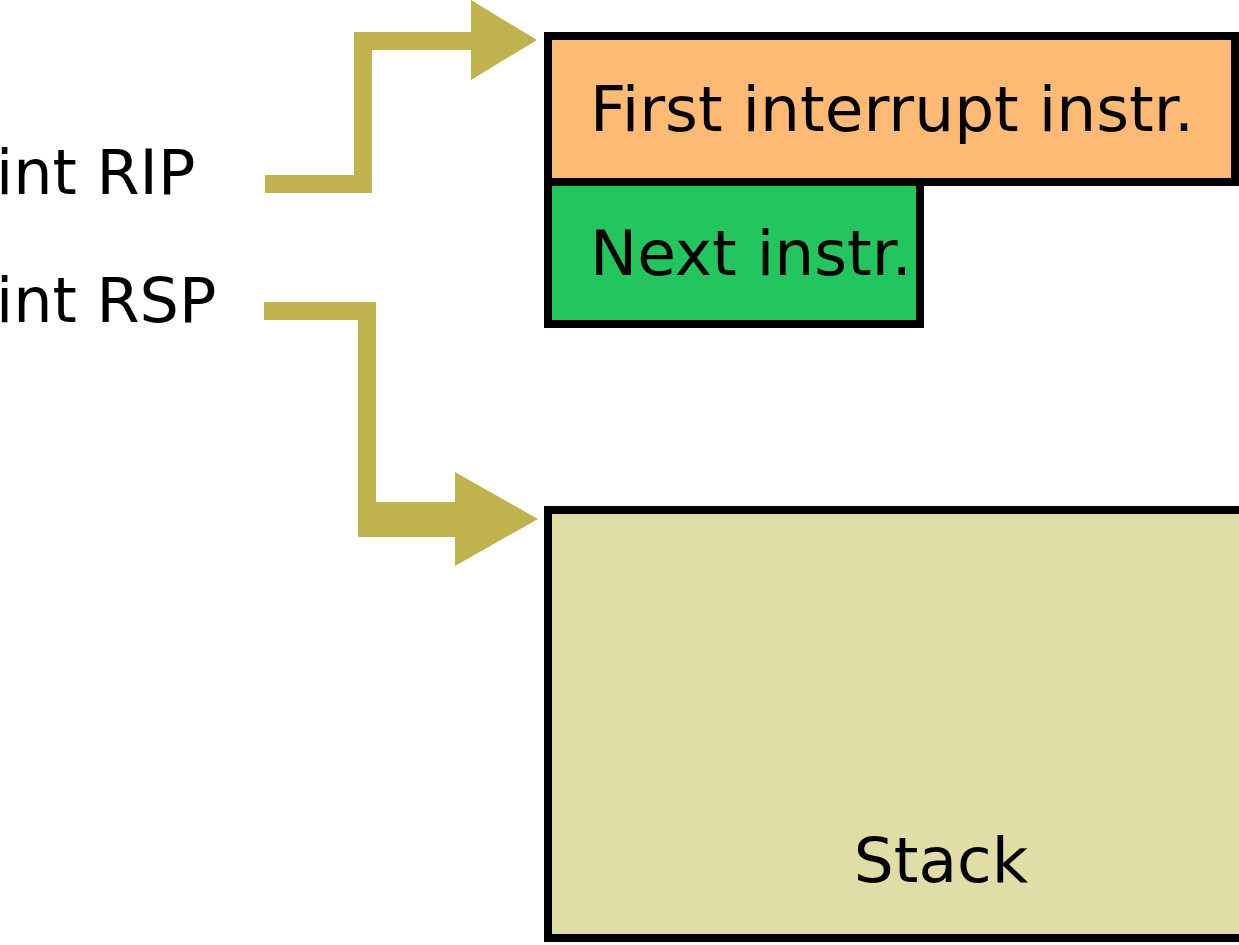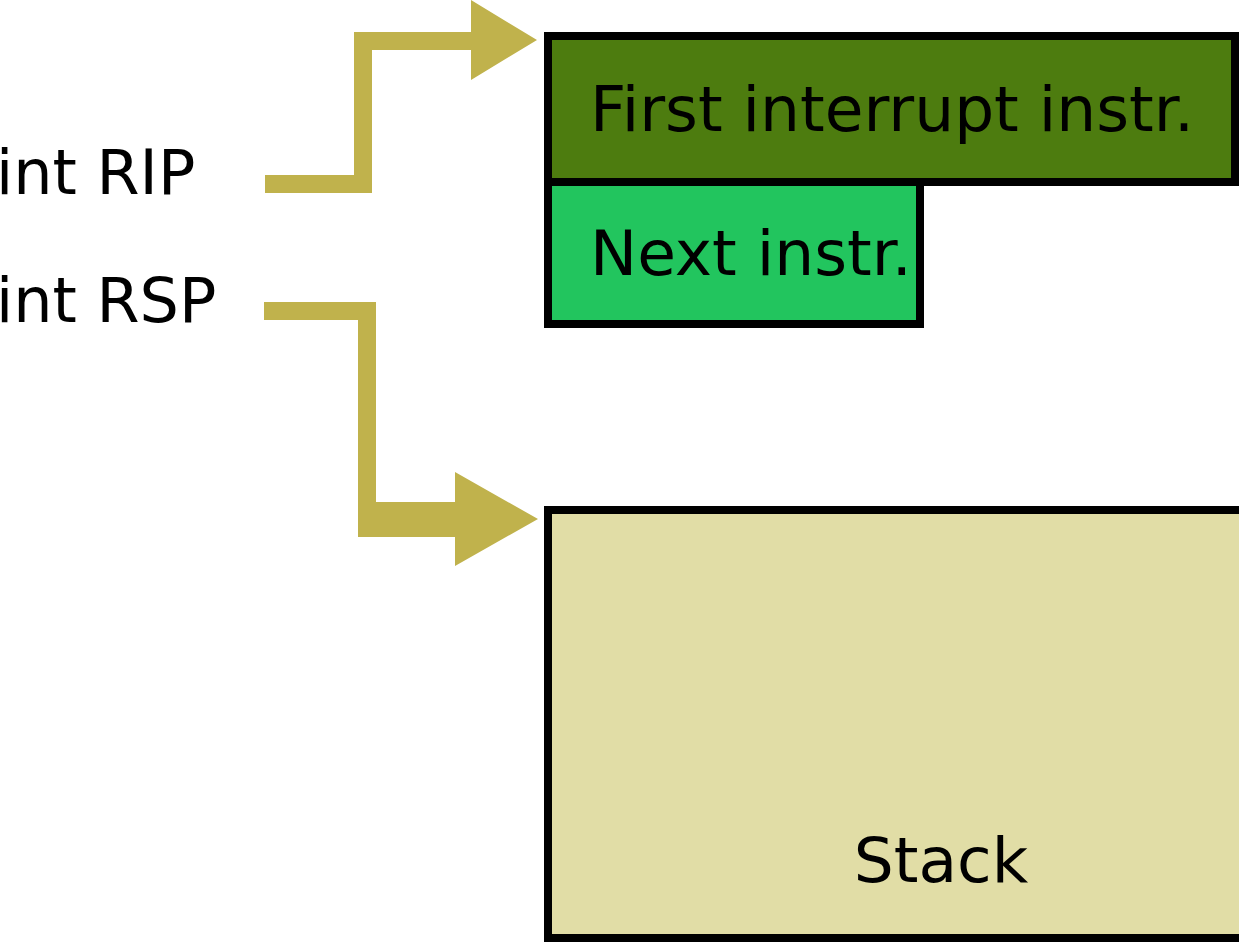--- a/index.html
+++ b/index.html
@@ -54,21 +54,21 @@
     font-family: "DejaVu Sans", "Liberation Sans", sans-serif;
     font-size: 63px;
     line-height: 1;
     white-space: nowrap;
   }
   #box-first-interrupt-instr {
     left: 544px;
     top: 32px;
     width: 695px;
     height: 154px;
-    background: #4d7c0f;
+    background: #fdba74;
     justify-content: flex-start;
   }
   #box-first-interrupt-instr .box-text {
     margin-left: 38px;
   }
   #box-next-instr {
     left: 544px;
     top: 178px;
     width: 380px;
     height: 150px;

